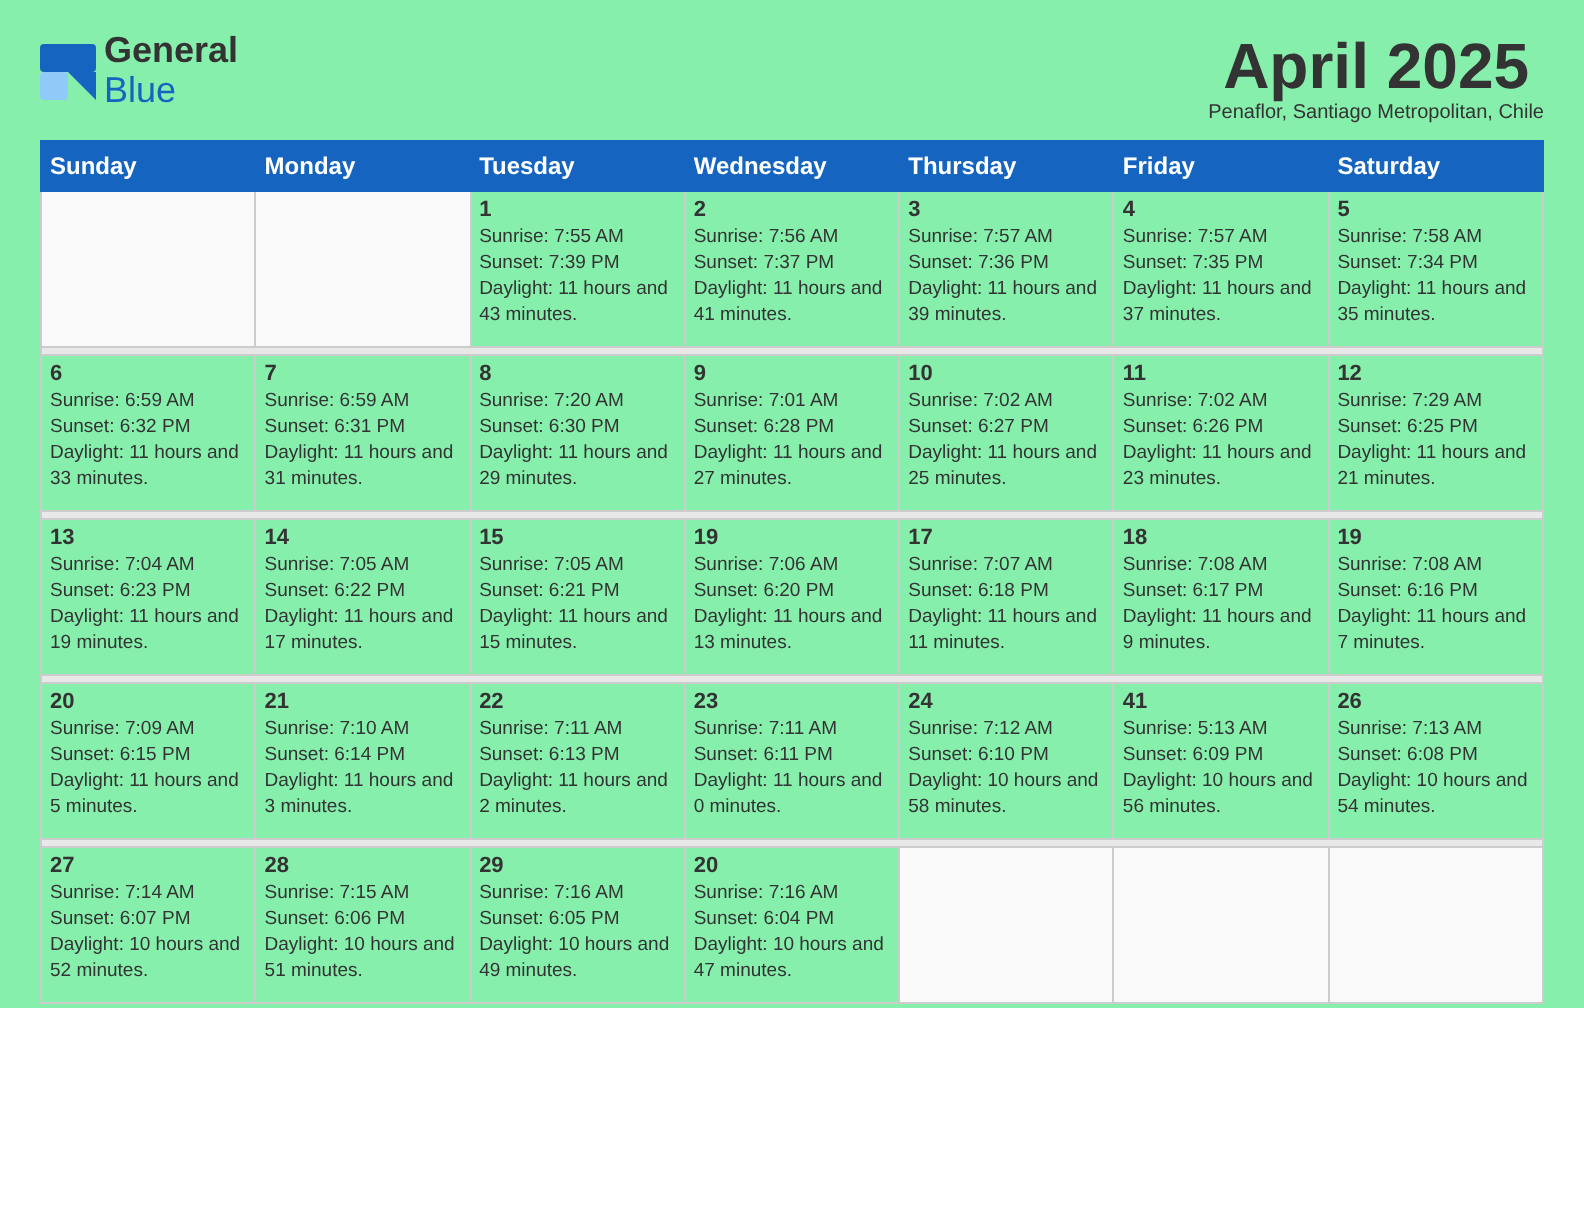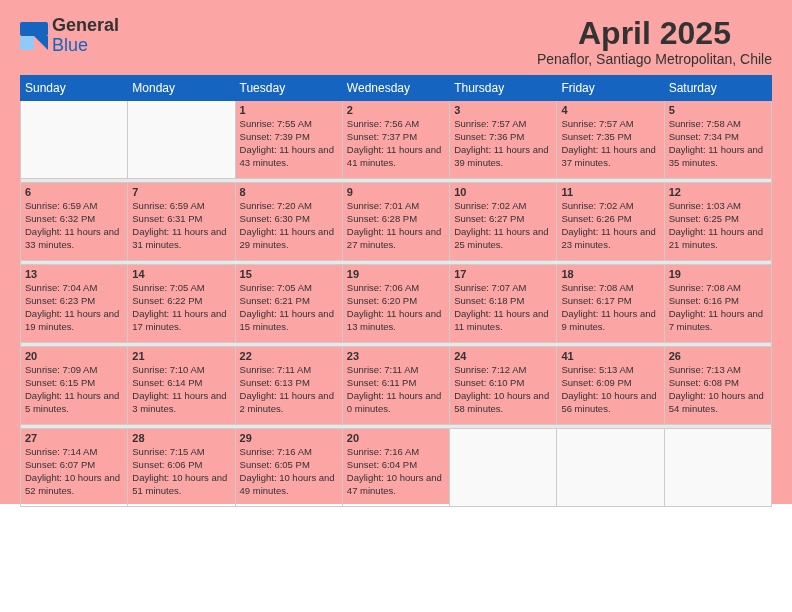--- a/index.html
+++ b/index.html
@@ -7,21 +7,21 @@
       font-family: Arial, sans-serif;
       background: #fff;
       width: 792px;
       height: 612px;
       overflow: hidden;
     }
     .page {
       width: 792px;
       height: 504px;
       padding: 16px 20px 12px 20px;
-      background: #fca5a5;
+      background: #86efac;
     }
     .header {
       display: flex;
       align-items: flex-start;
       justify-content: space-between;
       margin-bottom: 8px;
     }
     .logo {
       display: flex;
       align-items: center;
@@ -49,33 +49,33 @@
     .title-block {
       text-align: center;
     }
     .month-title {
       font-size: 32px;
       font-weight: bold;
       color: #333;
       line-height: 1.1;
     }
     .subtitle {
-      font-size: 14px;
+      font-size: 10px;
       color: #333;
     }
     .calendar {
       width: 100%;
       border-collapse: collapse;
       border: 1px solid #ccc;
     }
     .calendar th {
       background: #1565c0;
       color: #fff;
       font-size: 12px;
-      font-weight: normal;
+      font-weight: bold;
       padding: 5px 4px;
       text-align: left;
       border: 1px solid #1565c0;
     }
     .calendar td {
       border: 1px solid #ccc;
       vertical-align: top;
       padding: 3px 4px;
       width: calc(100% / 7);
       min-height: 70px;
@@ -213,21 +213,21 @@
           </td>
           <td>
             <span class="day-number">11</span>
             <div class="day-info">Sunrise: 7:02 AM
 Sunset: 6:26 PM
 Daylight: 11 hours
 and 23 minutes.</div>
           </td>
           <td>
             <span class="day-number">12</span>
-            <div class="day-info">Sunrise: 1:03 AM
+            <div class="day-info">Sunrise: 7:29 AM
 Sunset: 6:25 PM
 Daylight: 11 hours
 and 21 minutes.</div>
           </td>
         </tr>
         <tr>
           <td colspan="7" style="padding: 0px; height: 4px; background: rgb(232, 232, 232); border: 1px solid rgb(204, 204, 204);"></td>
         </tr>
         <tr>
           <td>

